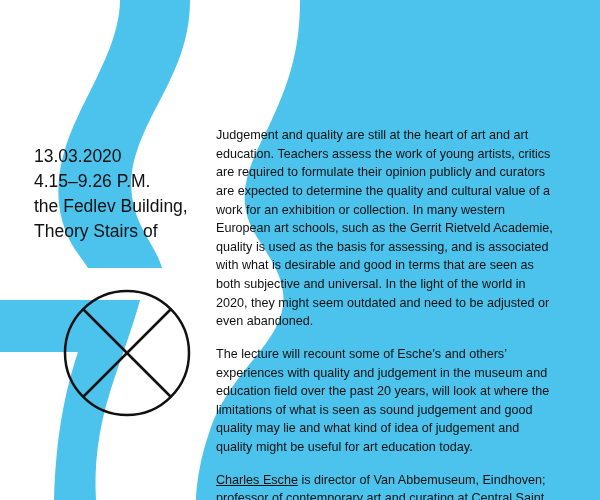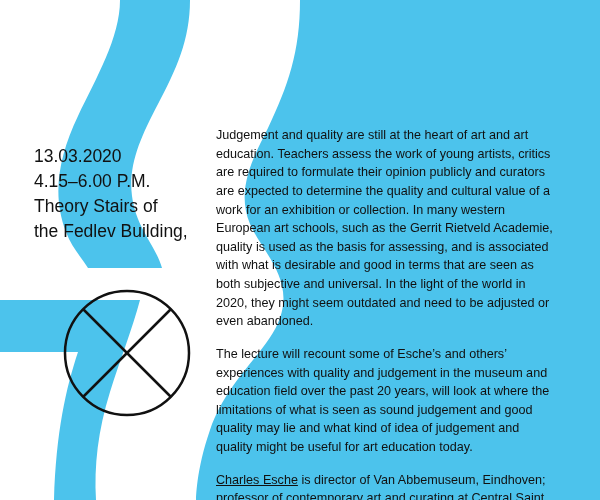--- a/index.html
+++ b/index.html
@@ -110,23 +110,23 @@
 
     <path d="M0,352 L78,352
              C66,388 56,432 54,500
              L0,500 Z" fill="#ffffff"></path>
 
     <path d="M0,268 L96,268 L96,300 L0,300 Z" fill="#ffffff"></path>
   </svg>
 
   <div class="info-block">
     <span class="info-line">13.03.2020</span>
-    <span class="info-line">4.15–6.00 P.M.</span>
+    <span class="info-line">4.15–9.26 P.M.</span>
+    <span class="info-line">the Fedlev Building,</span>
     <span class="info-line">Theory Stairs of</span>
-    <span class="info-line">the Fedlev Building,</span>
   </div>
 
   <svg class="logo" viewBox="0 0 130 130">
     <circle cx="65" cy="65" r="62" fill="none" stroke="#111111" stroke-width="2.5"></circle>
     <line x1="21" y1="21" x2="109" y2="109" stroke="#111111" stroke-width="2.5"></line>
     <line x1="109" y1="21" x2="21" y2="109" stroke="#111111" stroke-width="2.5"></line>
   </svg>
 
   <div class="body-col">
     <p>Judgement and quality are still at the heart of art and art education. Teachers assess the work of young artists, critics are required to formulate their opinion publicly and curators are expected to determine the quality and cultural value of a work for an exhibition or collection. In many western European art schools, such as the Gerrit Rietveld Academie, quality is used as the basis for assessing, and is associated with what is desirable and good in terms that are seen as both subjective and universal. In the light of the world in 2020, they might seem outdated and need to be adjusted or even abandoned.</p>

